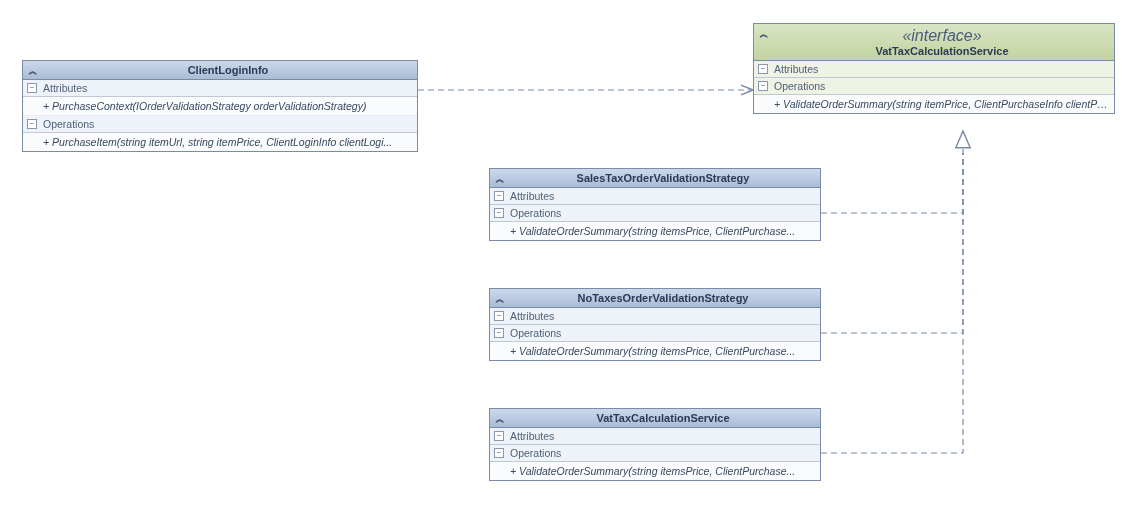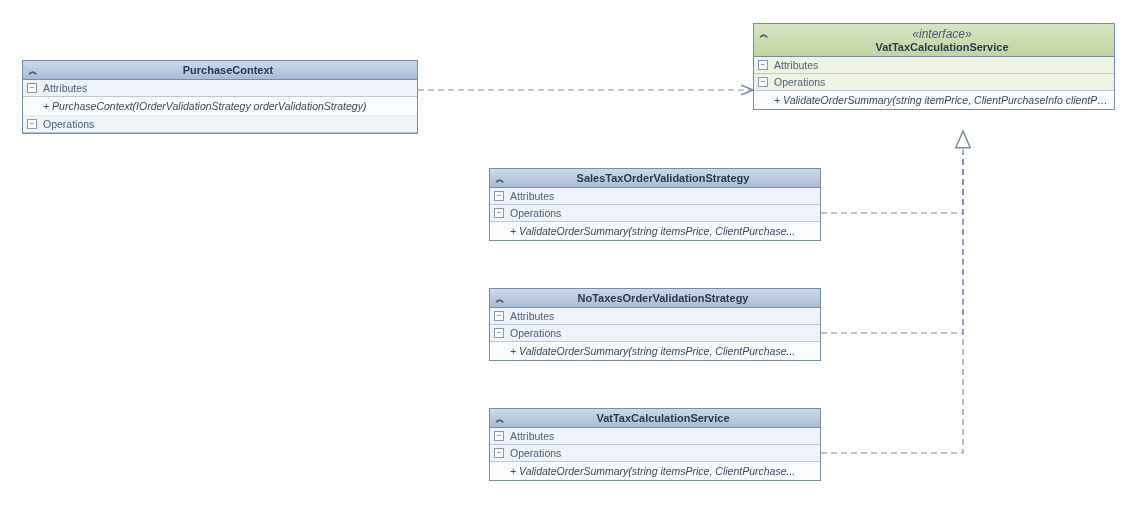--- a/index.html
+++ b/index.html
@@ -35,21 +35,21 @@
   left: 4px;
   top: 4px;
   width: 12px;
   height: 12px;
   color: #4a5c7a;
   font-size: 9px;
   line-height: 12px;
   text-align: center;
 }
 .stereotype {
-  font-size: 12px;
+  font-size: 16px;
   font-weight: normal;
   color: #4a5c7a;
   font-style: italic;
 }
 .section-header {
   background: #eef3f9;
   border-bottom: 1px solid #c0c8d4;
   padding: 2px 6px 2px 20px;
   color: #506078;
   position: relative;
@@ -89,31 +89,32 @@
   height: 529px;
   pointer-events: none;
 }
 </style>
 </head>
 <body>
 
 <div class="class-box" style="left:22px; top:60px; width:396px;">
   <div class="class-header">
     <span class="toggle-icon">︽</span>
-    <span>PurchaseContext</span>
+    <span>ClientLoginInfo</span>
   </div>
   <div class="section-header">
     <span class="toggle-icon">−</span>
     <span>Attributes</span>
   </div>
   <div class="member">+ PurchaseContext(IOrderValidationStrategy orderValidationStrategy)</div>
   <div class="section-header">
     <span class="toggle-icon">−</span>
     <span>Operations</span>
   </div>
+  <div class="member">+ PurchaseItem(string itemUrl, string itemPrice, ClientLoginInfo clientLogi...</div>
 </div>
 
 <div class="class-box interface" style="left:753px; top:23px; width:362px;">
   <div class="class-header">
     <span class="toggle-icon">︽</span>
     <span class="stereotype">«interface»</span><br>
     <span>VatTaxCalculationService</span>
   </div>
   <div class="section-header">
     <span class="toggle-icon">−</span>

